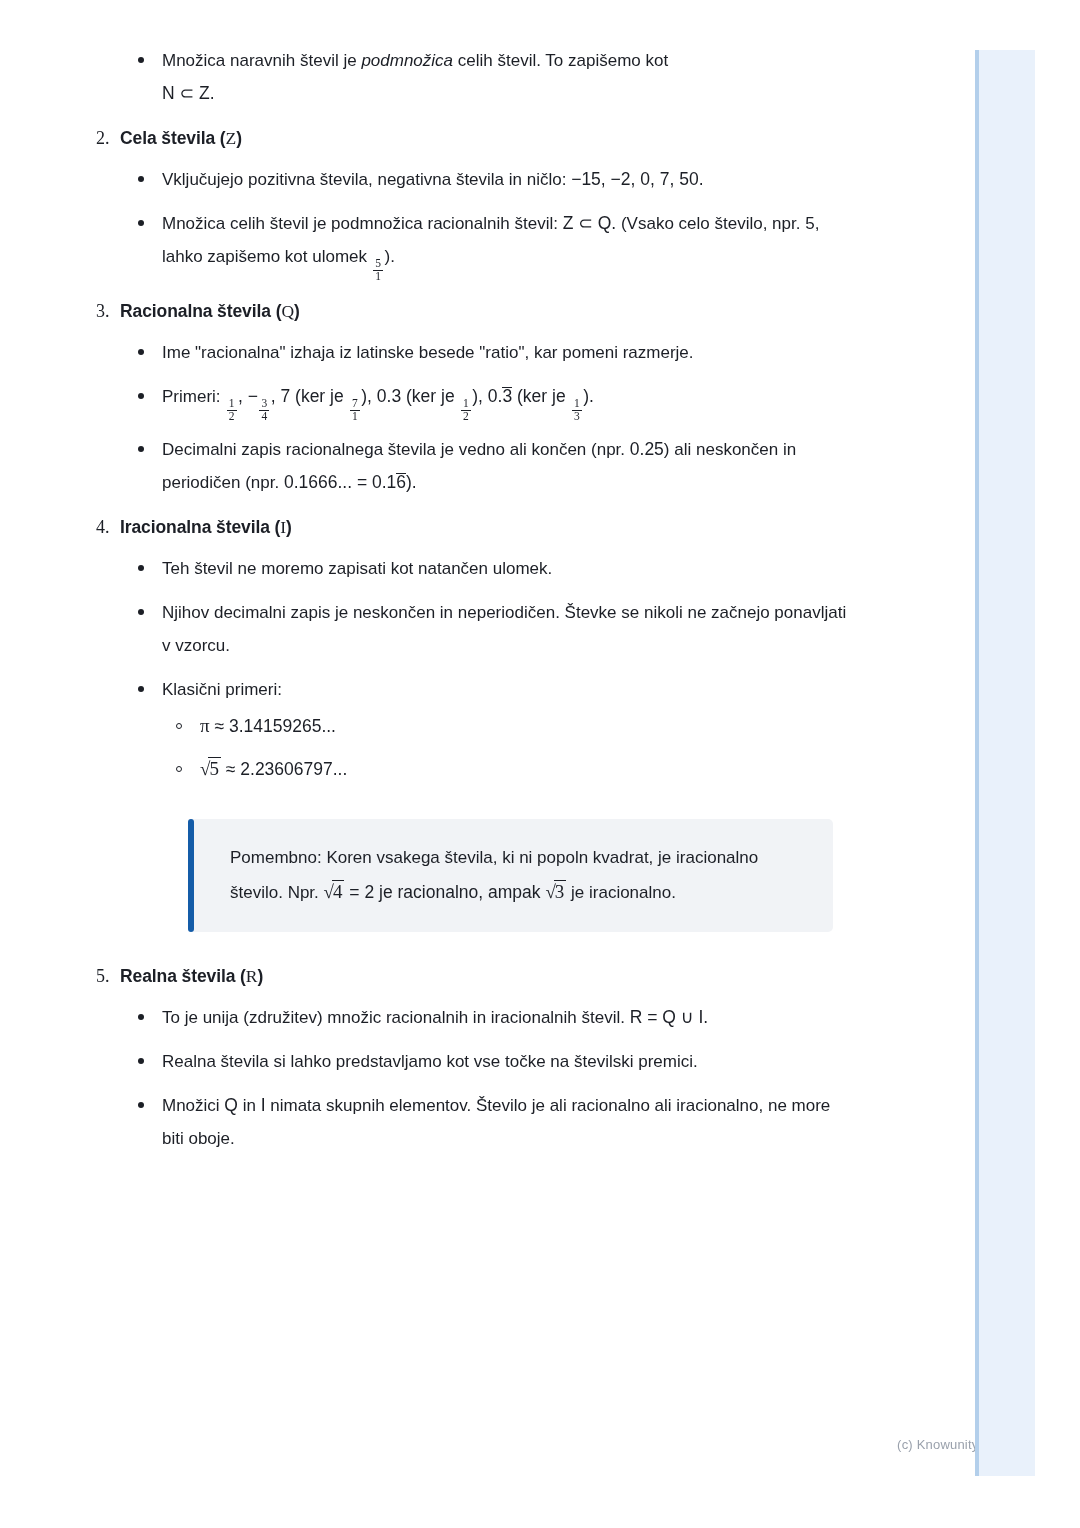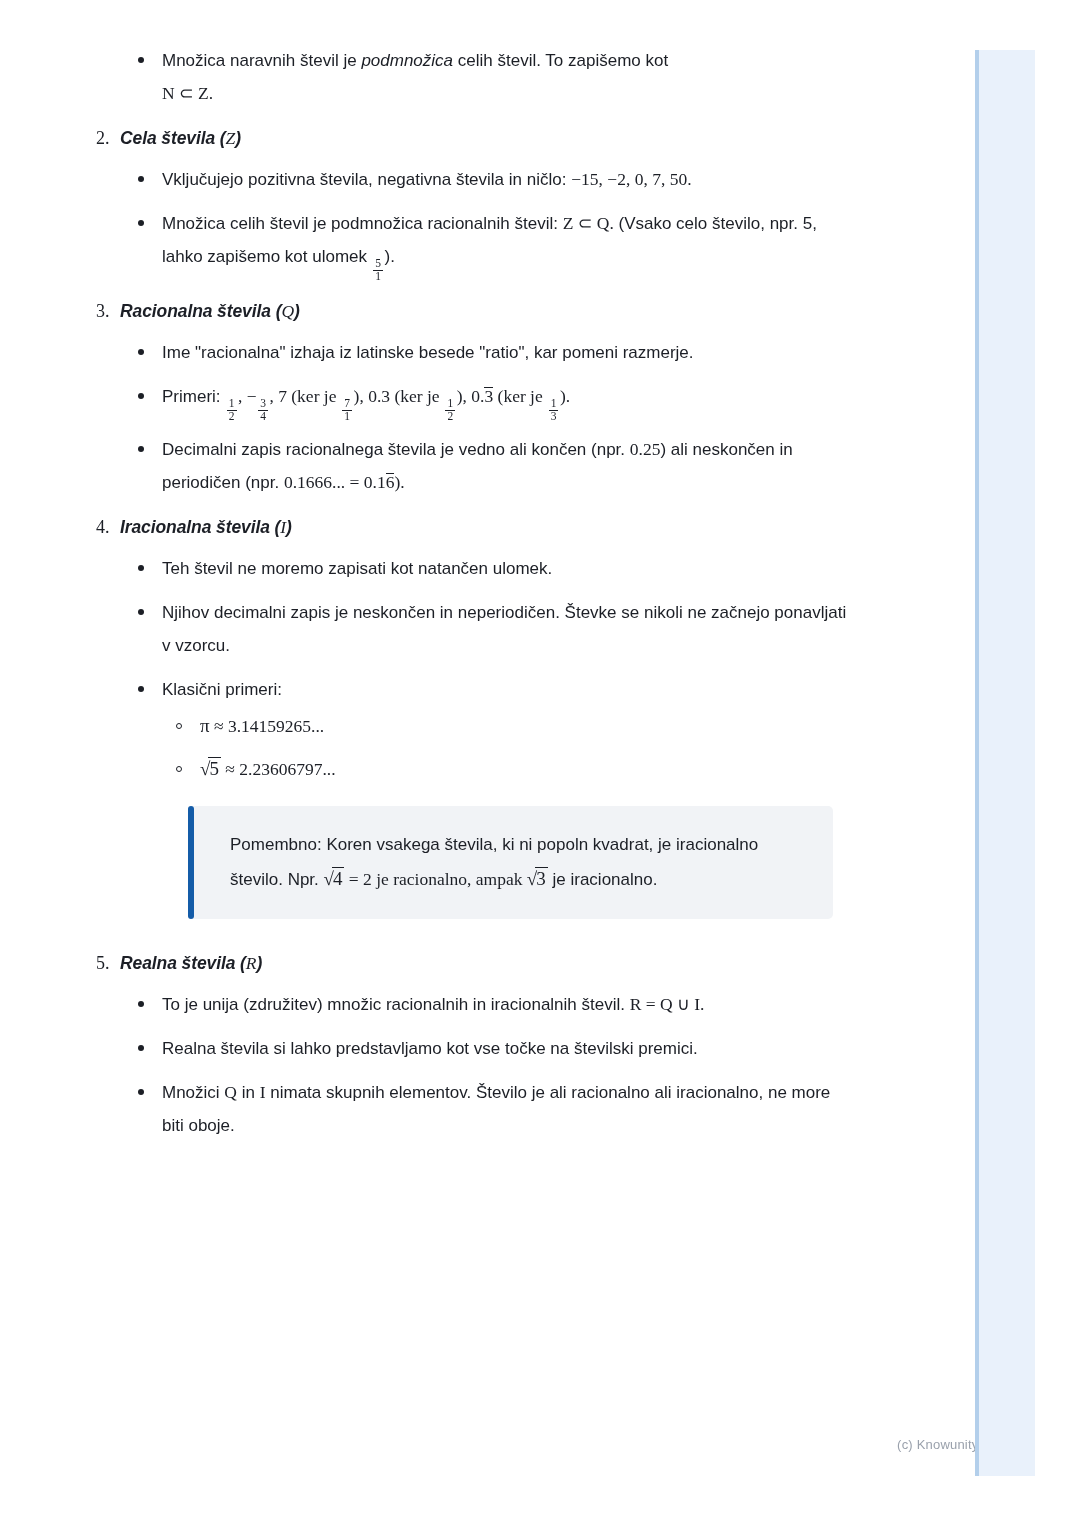--- a/index.html
+++ b/index.html
@@ -56,21 +56,20 @@
     font-family: "Liberation Serif", serif;
     font-size: 18px;
     color: #1c1f26;
     min-width: 24px;
     flex: 0 0 24px;
   }
   .section-head .htext {
     font-weight: bold;
     font-size: 17.5px;
     letter-spacing: -0.1px;
-    font-style: italic;
   }
   .section-head .mathsym,
   .mathsym {
     font-family: "Liberation Serif", serif;
     font-weight: normal;
     font-size: 17.5px;
   }
 
   
   ul.blist {
@@ -116,21 +115,21 @@
     top: 13px;
     width: 6px;
     height: 6px;
     border-radius: 50%;
     border: 1.3px solid #1c1f26;
     background: transparent;
     box-sizing: border-box;
   }
 
   .math {
-    font-family: Liberation Serif, serif;
+    font-family: Liberation Sans, sans-serif;
     font-size: 17.5px;
   }
   .math-lg {
     font-family: "Liberation Serif", serif;
     font-size: 19px;
   }
   i.ital { font-style: italic; }
   b.bold { font-weight: normal; }
 
   
@@ -161,21 +160,21 @@
   .sqrt .rad { font-size: 19px; }
   .sqrt .rnd {
     border-top: 1.2px solid #1c1f26;
     padding: 0 2px 0 1px;
     margin-left: -2px;
   }
 
   
   .callout-wrap {
     padding-left: 92px;
-    margin: 20px 0 34px 0;
+    margin: 33px 0 34px 0;
   }
   .callout {
     position: relative;
     width: 645px;
     background: #f1f3f6;
     border-radius: 5px;
     padding: 22px 30px 22px 42px;
     box-sizing: border-box;
   }
   .callout .bar {

